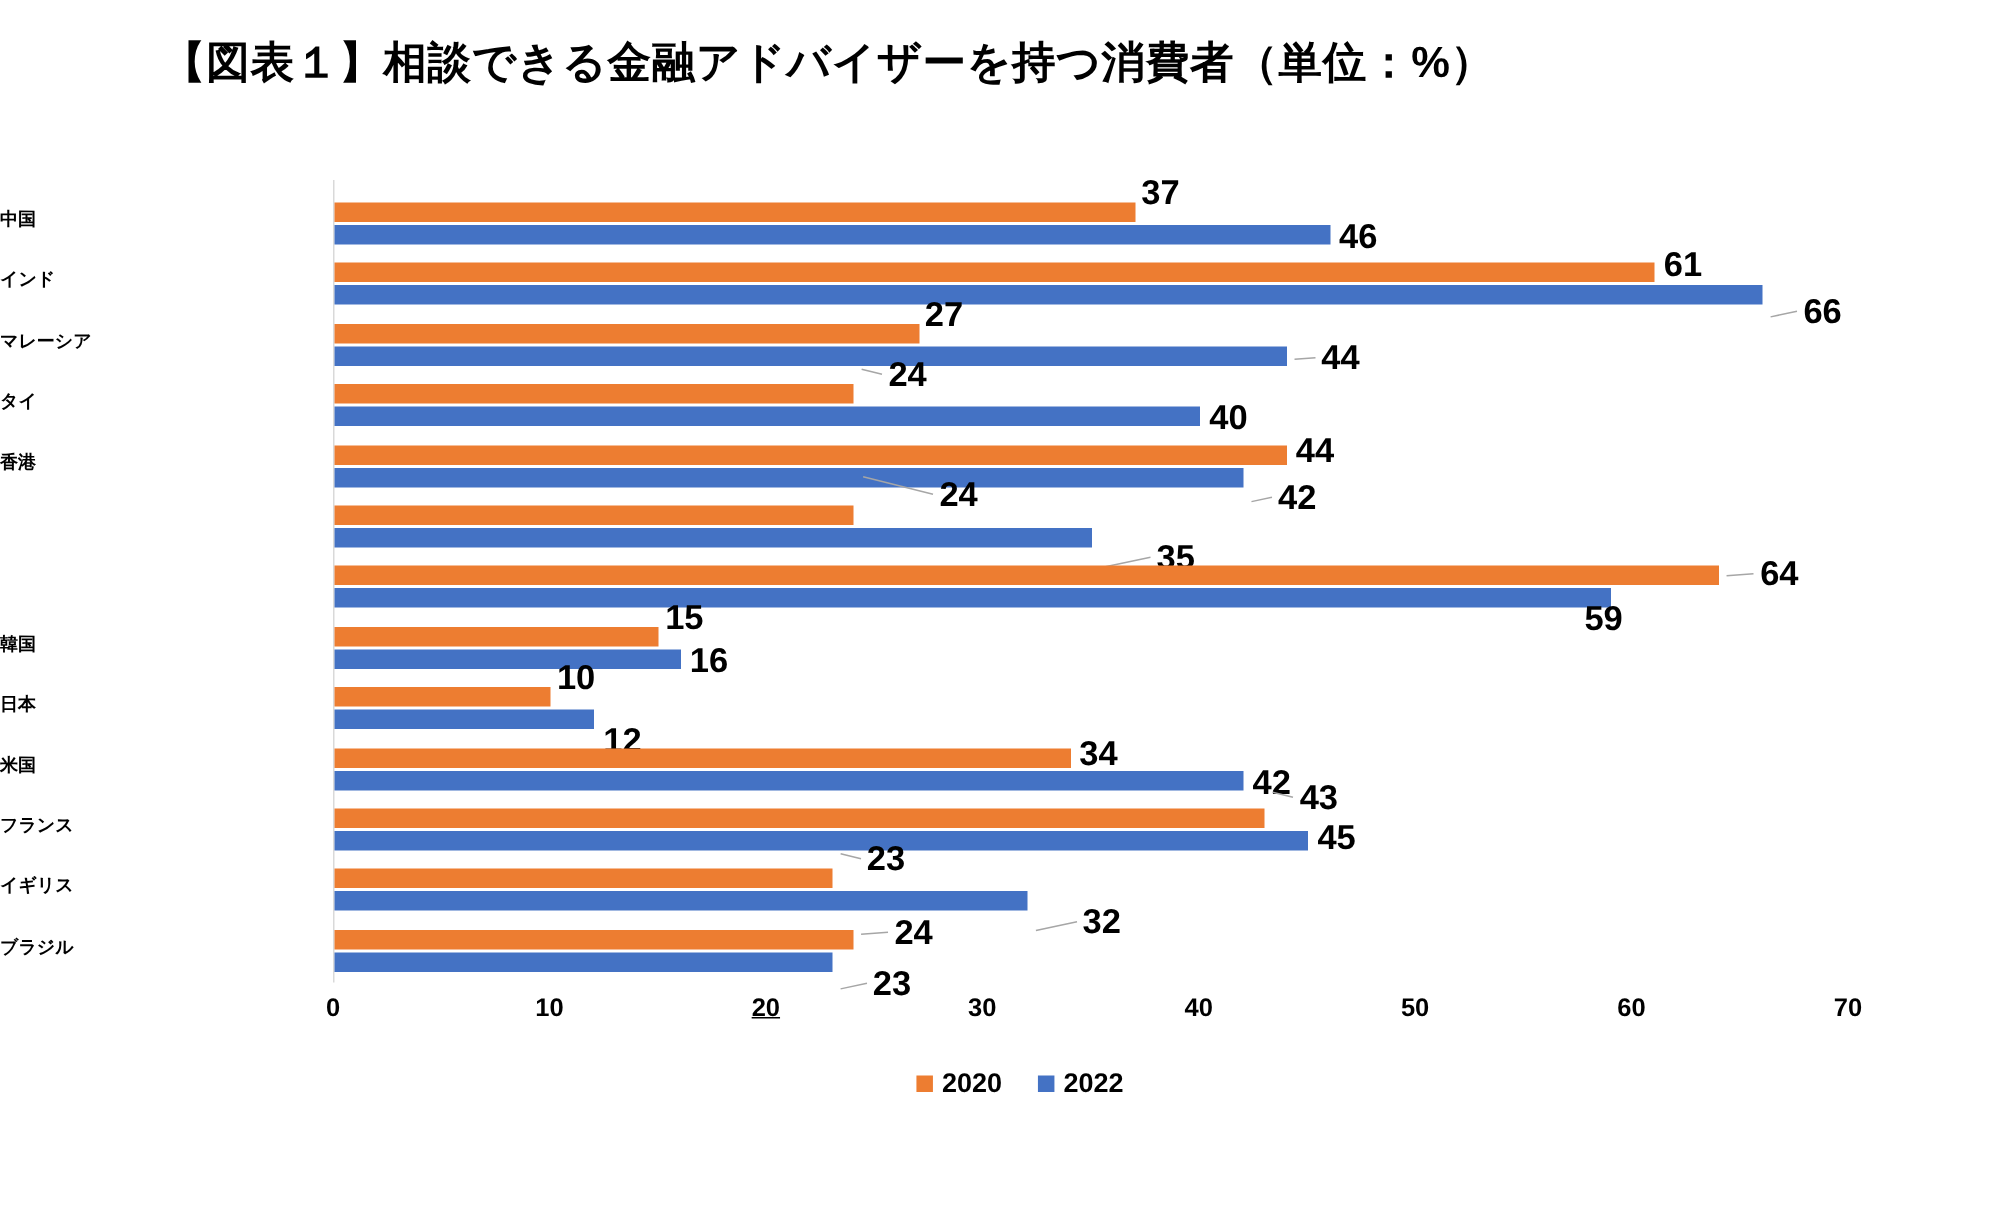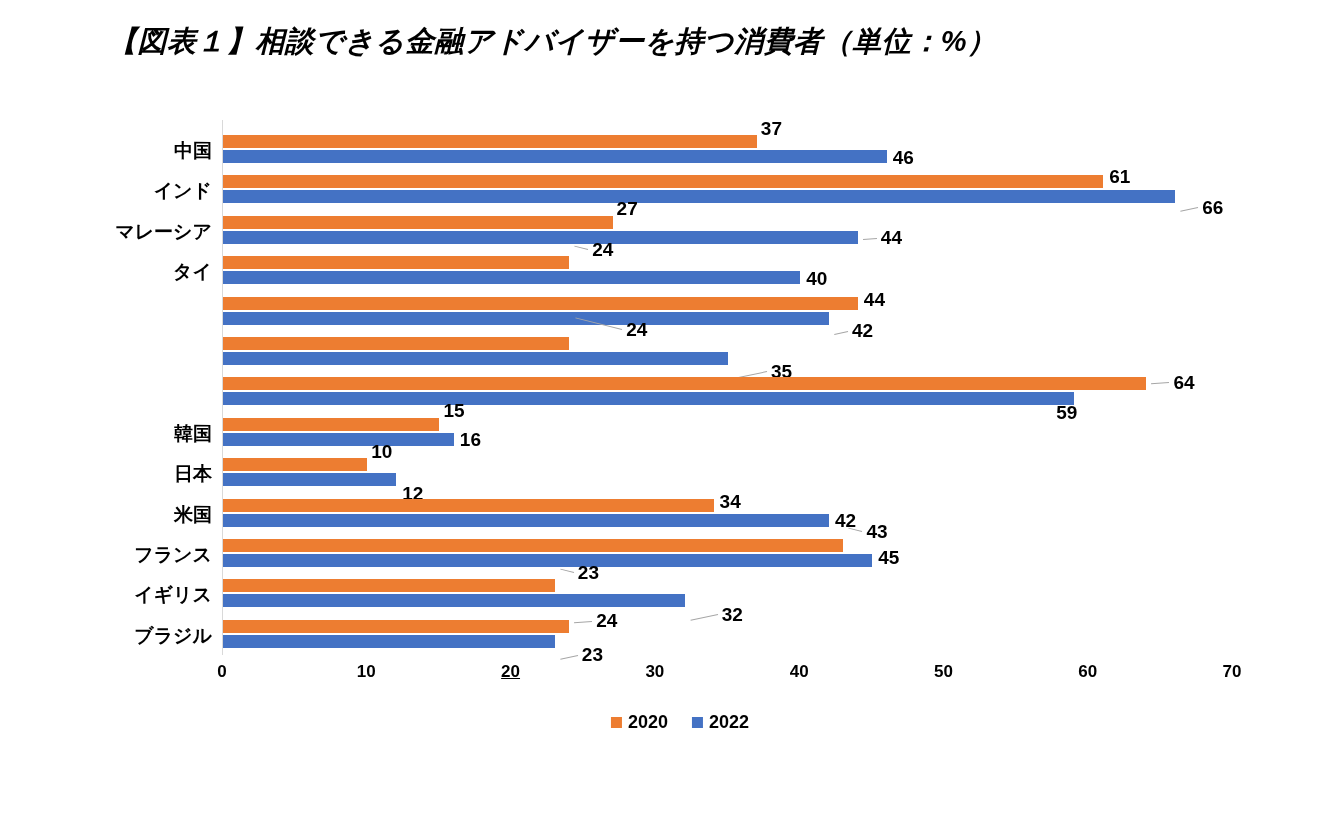--- a/index.html
+++ b/index.html
@@ -1,42 +1,43 @@
 <!DOCTYPE html>
 <html><head>
 <meta charset="utf-8">
 <style>
   html,body{margin:0;padding:0;background:#fff;}
   body{font-family:"Liberation Sans","DejaVu Sans",sans-serif;color:#000;}
   #stage{position:relative;width:1327px;height:814px;background:#ffffff;overflow:hidden;}
-  .chart-title{position:absolute;left:108px;top:22px;font-size:29px;font-weight:700;letter-spacing:0.5px;white-space:nowrap;font-style:italic;}
+  .chart-title{position:absolute;left:108px;top:22px;font-size:29px;font-weight:700;letter-spacing:0.5px;white-space:nowrap;}
   #plot{position:absolute;left:222px;top:120px;width:1010px;height:535px;border-left:1px solid #d9d9d9;}
   .bar{position:absolute;height:13px;}
-  .dlabel{position:absolute;height:22px;display:flex;align-items:center;font-size:19px;font-weight:700;white-space:nowrap;}
+  .dlabel{position:absolute;height:22px;display:flex;align-items:center;font-size:23px;font-weight:700;white-space:nowrap;}
   .leader{display:inline-block;border-top:1.6px solid #a6a6a6;margin-right:4px;transform-origin:right center;}
   #ylabels{position:absolute;left:0;top:120px;width:212px;height:535px;}
-  .cat-label{position:absolute;right:0;width:212px;text-align:right;font-size:19px;font-weight:700;white-space:nowrap;}
+  .cat-label{position:absolute;right:0;width:212px;text-align:left;font-size:12px;font-weight:700;white-space:nowrap;}
   #xaxis{position:absolute;left:0;top:662px;width:1327px;height:24px;}
   .tick-label{position:absolute;transform:translateX(-50%);font-size:17px;font-weight:600;}
   #legend{position:absolute;left:680px;top:712px;transform:translateX(-50%);display:flex;gap:24px;align-items:flex-start;}
   .legend-item{display:flex;align-items:center;gap:6px;}
   .legend-swatch{width:11px;height:11px;display:inline-block;}
   .legend-label{font-size:18px;font-weight:700;}
   .source-note{position:absolute;left:168px;top:760px;font-size:20px;font-weight:400;color:#3d3d3d;white-space:nowrap;}
 </style>
 </head>
 <body>
 
 <div id="stage">
   <div class="chart-title">【図表１】相談できる金融アドバイザーを持つ消費者（単位：%）</div>
   <div id="ylabels">
       <div class="cat-label" style="top: 18px;">中国</div>
       <div class="cat-label" style="top: 58.4px;">インド</div>
       <div class="cat-label" style="top: 139.2px;">タイ</div>
       <div class="cat-label" style="top: 98.8px;">マレーシア</div>
+      <div class="cat-label" style="top: 179.6px;">香港</div>
       <div class="cat-label" style="top: 300.8px;">韓国</div>
       <div class="cat-label" style="top: 341.2px;">日本</div>
       <div class="cat-label" style="top: 381.6px;">米国</div>
       <div class="cat-label" style="top: 422px;">フランス</div>
       <div class="cat-label" style="top: 462.4px;">イギリス</div>
       <div class="cat-label" style="top: 502.8px;">ブラジル</div>
     </div>
   <div id="plot">
       <div class="bar" style="left: 0px; top: 15px; width: 533.857px; background: rgb(237, 125, 49);"></div>
       <div class="dlabel" style="top: -2.5px; left: 537.857px;">

